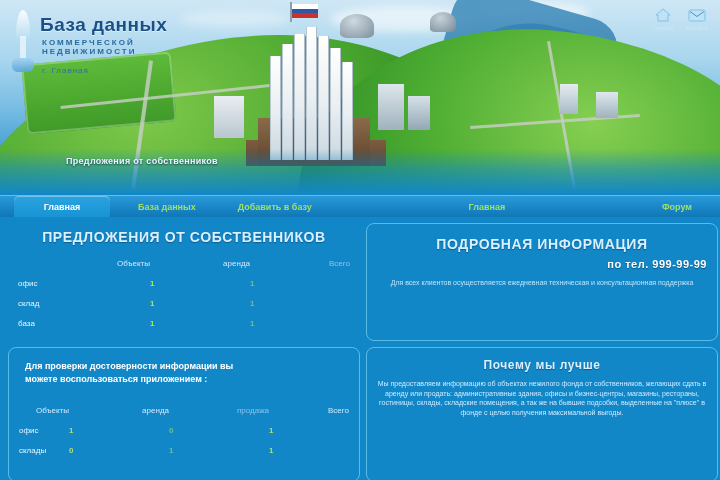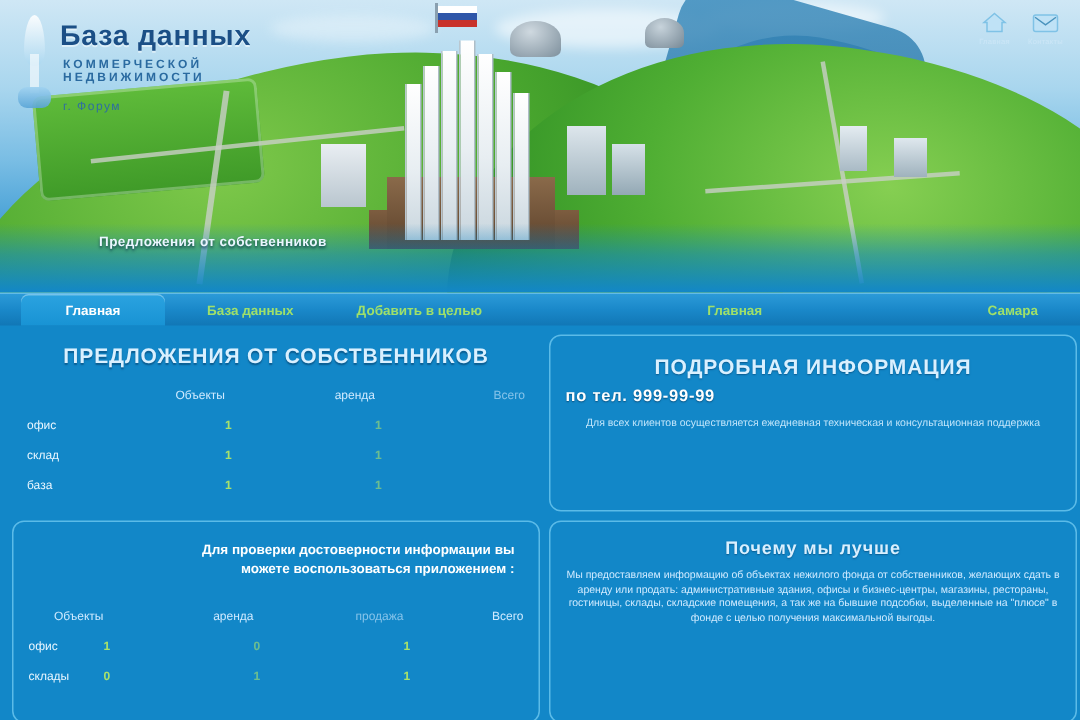--- a/index.html
+++ b/index.html
@@ -128,25 +128,25 @@
   .t-mid { font-size:12px; }
 
   table.stats { width:100%; border-collapse:collapse; margin-top:8px; font-size:8px; }
   table.stats th { text-align:right; font-weight:normal; color:#cfeaff; padding:1px 0; font-size:8px; }
   table.stats td { text-align:left; padding:1px 0; color:#e8f6ff; font-size:8px; }
   table.stats td.num { color:#a9e26a; font-weight:bold; }
   table.stats th.c2, table.stats td.c2 { width:100px; }
   table.stats th.c3, table.stats td.c3 { width:100px; }
   table.stats th.c4, table.stats td.c4 { width:80px; }
 
-  .phone { text-align:left; font-size:11px; font-weight:bold; color:#ffffff; margin-top:6px;
+  .phone { text-align:right; font-size:11px; font-weight:bold; color:#ffffff; margin-top:6px;
            letter-spacing:.5px; text-shadow:0 1px 1px rgba(0,45,80,.6); }
   .blurb { text-align:center; font-size:7px; line-height:10px; color:#bfe4fa; margin-top:8px; }
   .body-copy { font-size:7px; line-height:9.5px; color:#cfeaff; text-align:center; margin-top:7px; }
-  .verify-head { text-align:right; font-size:9px; font-weight:bold; line-height:13px; color:#ffffff;
+  .verify-head { text-align:left; font-size:9px; font-weight:bold; line-height:13px; color:#ffffff;
                  padding:6px 6px 0; }
 </style>
 </head>
 <body>
 
 <div class="page">
 
   <div class="hero">
     <div class="sky"></div>
     <div class="cloud c1"></div>
@@ -189,21 +189,21 @@
     <div class="herofade"></div>
 
     <div class="logo">
       <div class="logo-mark">
         <div class="drop"></div>
           <div class="stem"></div>
           <div class="base"></div>
       </div>
       <div class="logo-title">База данных</div>
       <div class="logo-sub">КОММЕРЧЕСКОЙ НЕДВИЖИМОСТИ</div>
-      <div class="logo-city">г. Форум</div>
+      <div class="logo-city">г. Главная</div>
     </div>
 
     <div class="hero-caption">Предложения от собственников</div>
 
     <div class="topicons">
       <div class="topicon">
         <div class="gl">
           <svg width="18" height="16" viewBox="0 0 18 16">
               <path d="M9 2 L16 8 L14 8 L14 14 L4 14 L4 8 L2 8 Z" fill="#bfe2f6" stroke="#7fc2e6" stroke-width="1"></path>
             </svg>
@@ -221,25 +221,25 @@
       </div>
     </div>
   </div>
 
   <div class="nav">
     <div class="nav-sep"></div>
     <div class="tab active">Главная</div>
     <div class="nav-sep"></div>
     <div class="tab">База данных</div>
     <div class="nav-sep"></div>
-    <div class="tab">Добавить в целью</div>
+    <div class="tab">Добавить в базу</div>
     <div class="nav-spacer"></div>
     <div class="tab">Главная</div>
     <div class="nav-spacer"></div>
-    <div class="tab">Самара</div>
+    <div class="tab">Форум</div>
     <div class="nav-sep"></div>
   </div>
 
   <div class="content">
 
     <div class="panel plain">
       <div class="p-title t-big">ПРЕДЛОЖЕНИЯ ОТ СОБСТВЕННИКОВ</div>
       <table class="stats">
         <thead>
           <tr>

